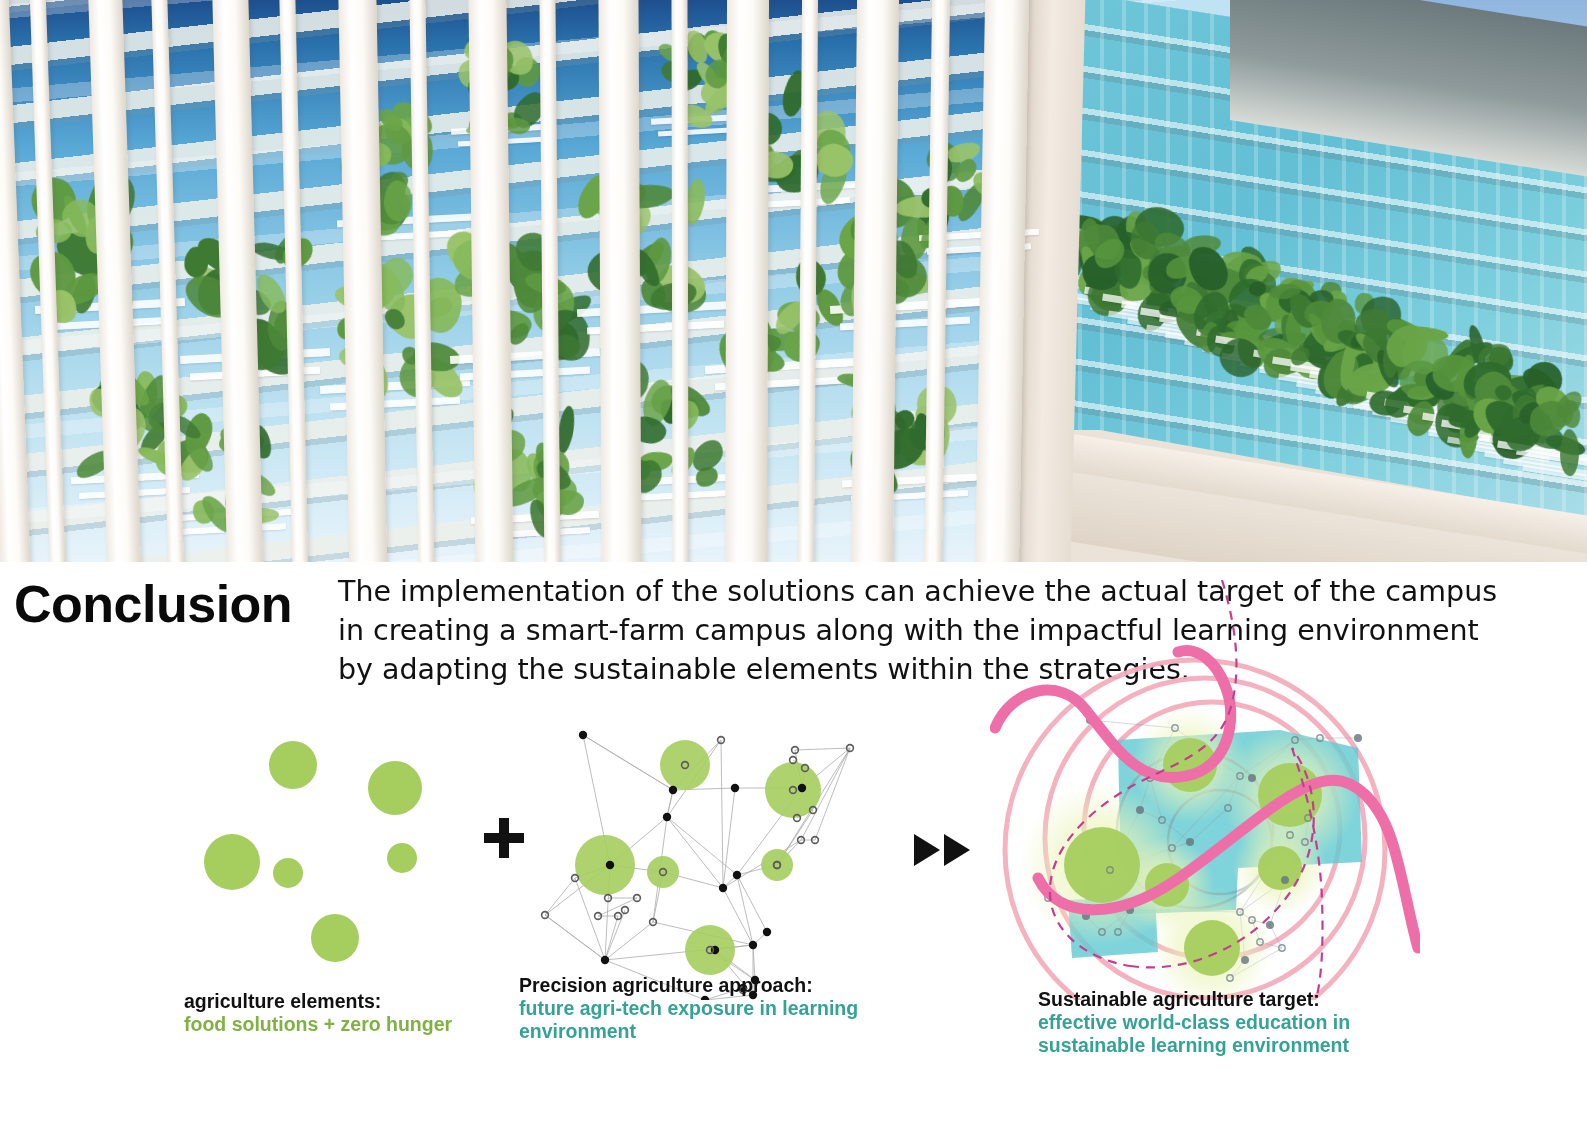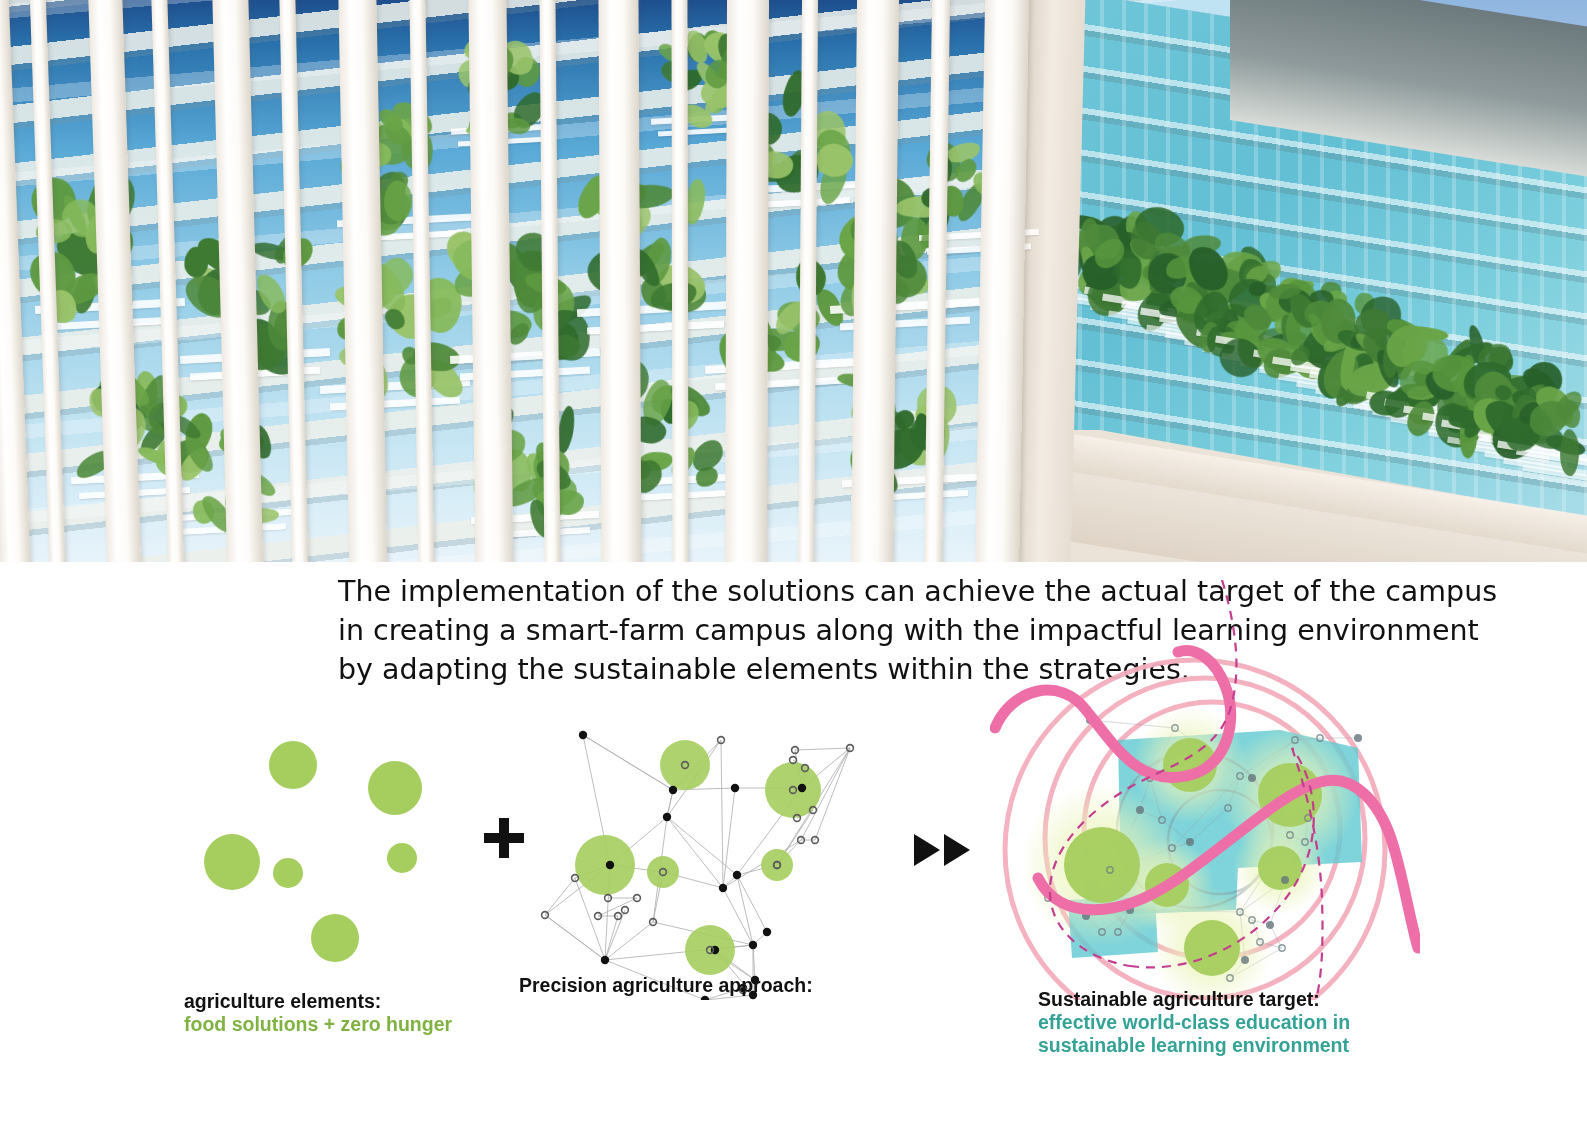--- a/index.html
+++ b/index.html
@@ -741,20 +741,21 @@
         <div class="louver" style="left: 726px; width: 42px; transform: rotate(0.2deg);"></div>
         <div class="louver" style="left: 800px; width: 16px; transform: rotate(0.4deg);"></div>
         <div class="louver" style="left: 854px; width: 42px; transform: rotate(0.6deg);"></div>
         <div class="louver" style="left: 928px; width: 18px; transform: rotate(0.8deg);"></div>
         <div class="louver" style="left: 980px; width: 44px; transform: rotate(1deg);"></div>
       </div>
   </div>
 
   <div id="lower">
 
+    <div id="heading">Conclusion</div>
     <div id="body-text">The implementation of the solutions can achieve the actual target of the campus in creating a smart-farm campus along with the impactful learning environment by adapting the sustainable elements within the strategies.</div>
 
     <svg class="dia" id="dia1" viewBox="0 0 300 260">
       <g id="d1-bubbles">
           <circle cx="113" cy="55" r="24" fill="#A5CE5E"></circle>
           <circle cx="215" cy="78" r="27" fill="#A5CE5E"></circle>
           <circle cx="52" cy="152" r="28" fill="#A5CE5E"></circle>
           <circle cx="108" cy="163" r="15" fill="#A5CE5E"></circle>
           <circle cx="222" cy="148" r="15" fill="#A5CE5E"></circle>
           <circle cx="155" cy="228" r="24" fill="#A5CE5E"></circle>
@@ -1023,20 +1024,21 @@
       </g>
     </svg>
 
     <div class="cap c1" id="cap1">
       <div class="t1">agriculture elements:</div>
       <div class="t2">food solutions + zero hunger</div>
     </div>
 
     <div class="cap c2" id="cap2">
       <div class="t1">Precision agriculture approach:</div>
+      <div class="t2">future agri-tech exposure in learning environment</div>
     </div>
 
     <div class="cap c3" id="cap3">
       <div class="t1">Sustainable agriculture target:</div>
       <div class="t2">effective world-class   education in sustainable learning environment</div>
     </div>
 
   </div>
 </div>
 

